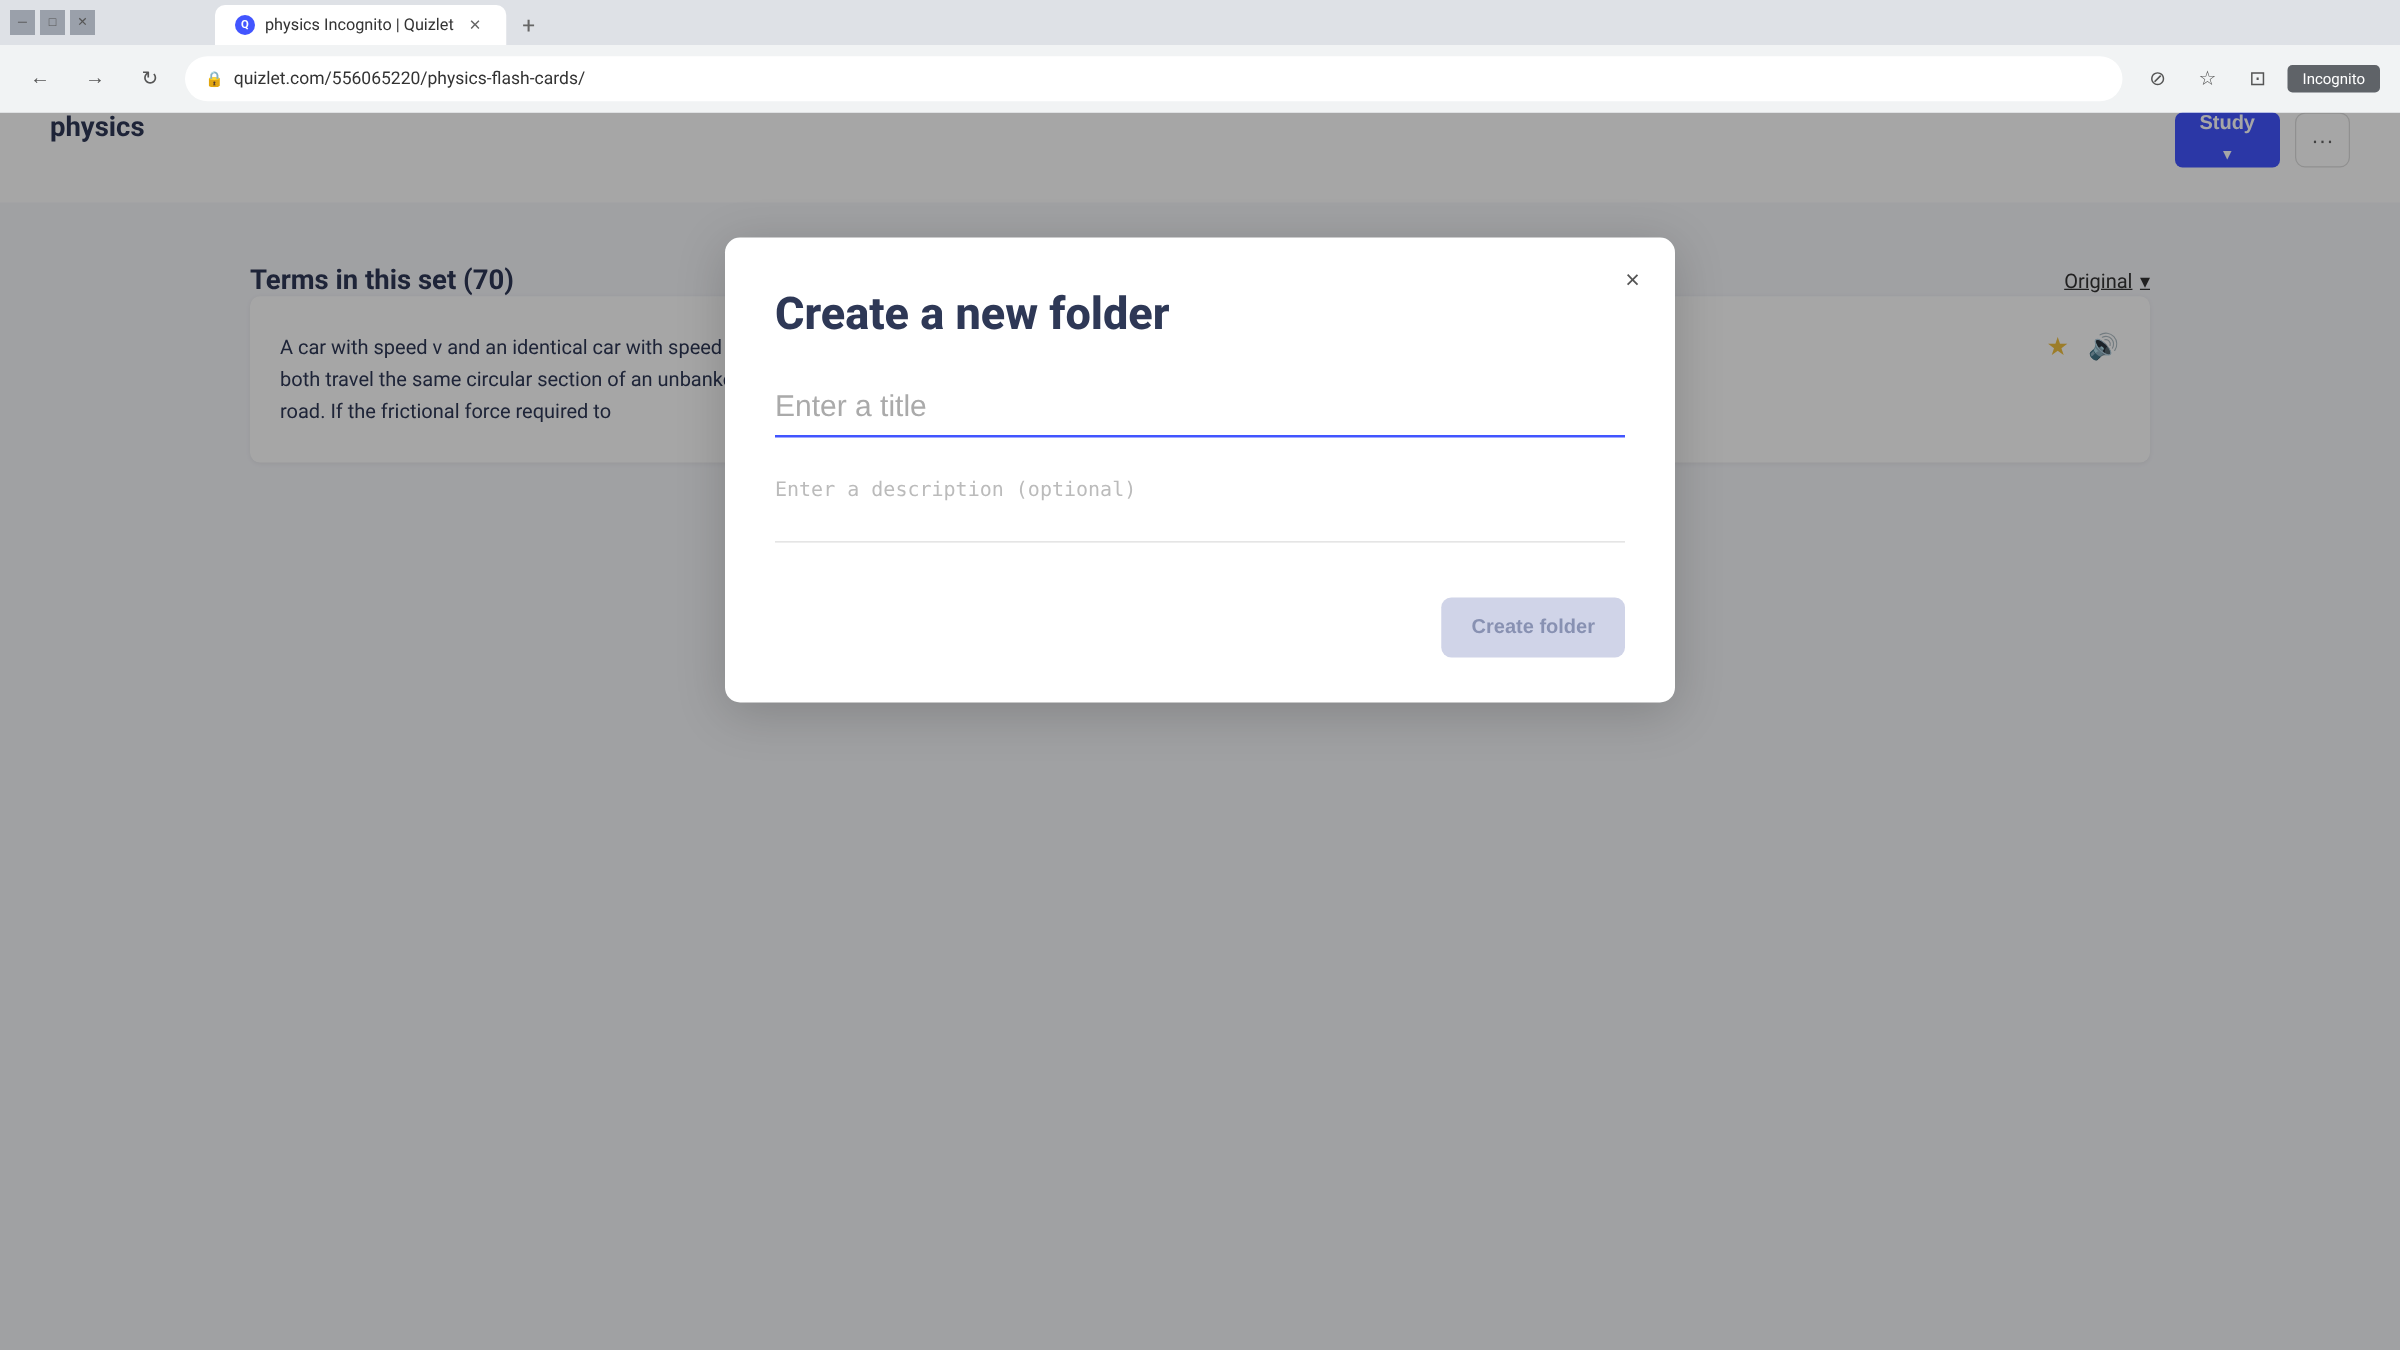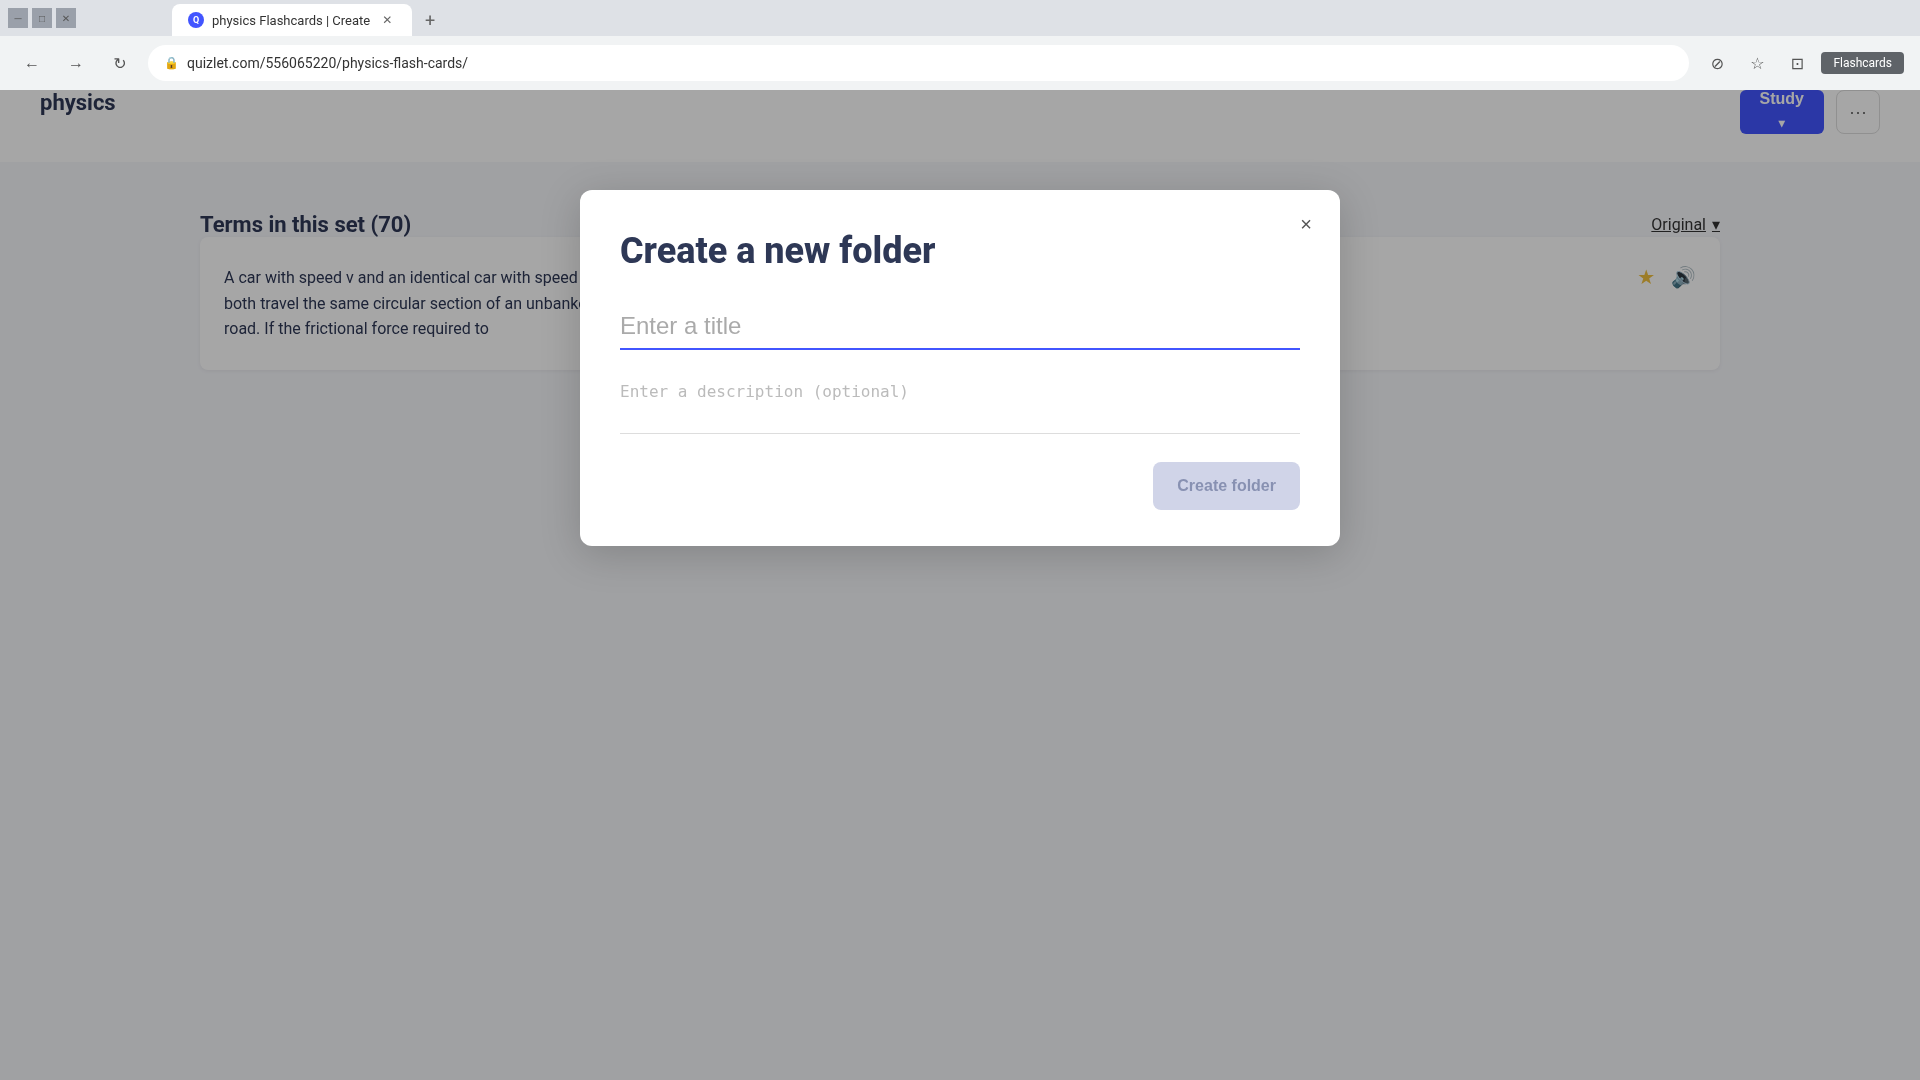--- a/index.html
+++ b/index.html
@@ -244,21 +244,21 @@
     }
     .modal-input-title::placeholder { color: #aaa; }
     .modal-input-desc {
       width: 100%;
       border: none;
       border-bottom: 1px solid #ddd;
       outline: none;
       font-size: 16px;
       color: #999;
       padding: 8px 0;
-      margin-bottom: 24px;
+      margin-bottom: 40px;
       background: transparent;
       resize: none;
       height: 60px;
     }
     .modal-input-desc::placeholder { color: #bbb; }
     .modal-footer {
       display: flex;
       justify-content: flex-end;
     }
     .create-folder-btn {
@@ -340,40 +340,40 @@
       <button class="win-btn minimize">─</button>
       <button class="win-btn maximize">□</button>
       <button class="win-btn close">✕</button>
     </div>
 
     <div class="tab-bar">
       <div class="tab">
         <div class="tab-favicon">
           <span>Q</span>
         </div>
-        <span>physics Flashcards | Create</span>
+        <span>physics Incognito | Quizlet</span>
         <span class="tab-close">✕</span>
       </div>
       <div class="tab-new">+</div>
     </div>
   </div>
 
   <div class="address-bar-row">
     <button class="nav-btn">←</button>
     <button class="nav-btn">→</button>
     <button class="nav-btn">↻</button>
     <div class="address-bar">
       <span class="lock-icon">🔒</span>
       <span class="address-text">quizlet.com/556065220/physics-flash-cards/</span>
     </div>
     <div class="browser-actions">
       <button class="browser-action-btn">⊘</button>
       <button class="browser-action-btn">☆</button>
       <button class="browser-action-btn">⊡</button>
-      <div class="incognito-badge">Flashcards</div>
+      <div class="incognito-badge">Incognito</div>
     </div>
   </div>
 </div>
 
 <div class="page-content">
 
   <div class="site-header">
     <h1 class="site-title">physics</h1>
     <div class="header-actions">
       <button class="study-btn">

